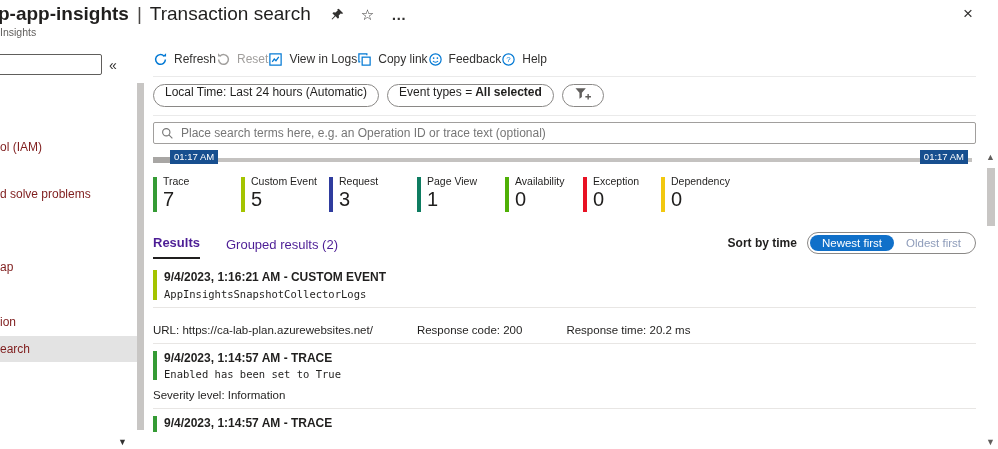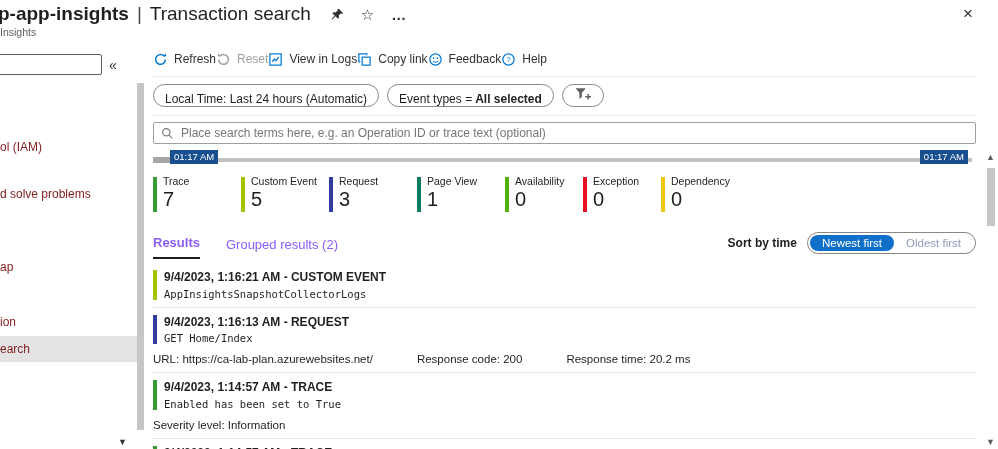--- a/index.html
+++ b/index.html
@@ -35,21 +35,21 @@
 
   
   .main{flex:1 1 auto;padding:0 8px;min-width:0;overflow:hidden;}
   .commandbar{display:flex;align-items:center;height:34px;}
   .cmd{display:flex;align-items:center;gap:6px;font-size:12px;color:#323130;cursor:pointer;white-space:nowrap;}
   .cmd svg{display:block;}
   .cmd.disabled{color:#a19f9d;cursor:default;}
   .hrule{border-top:1px solid #eaeaea;}
 
   .filters{display:flex;align-items:center;gap:8px;padding:7px 0 8px;}
-  .pill{display:flex;align-items:flex-end;height:23px;border:1px solid #8a8886;border-radius:12px;padding:0 11px;font-size:12px;background:#fff;cursor:pointer;white-space:nowrap;}
+  .pill{display:flex;align-items:flex-start;height:23px;border:1px solid #8a8886;border-radius:12px;padding:0 11px;font-size:12px;background:#fff;cursor:pointer;white-space:nowrap;}
   .pill b{font-weight:700;margin-left:3px;}
   .pill-add{display:flex;align-items:center;justify-content:center;height:23px;width:42px;border:1px solid #8a8886;border-radius:12px;background:#fff;cursor:pointer;}
 
   .search-row{position:relative;padding:6px 0 5px;}
   .search-row input{width:100%;height:22px;border:1px solid #a19f9d;border-radius:2px;padding:0 8px 0 27px;font-size:12px;color:#737373;background:#fff;}
   .search-row input::placeholder{color:#767676;}
   .search-icon{position:absolute;left:8px;top:10px;}
 
   .slider-row{position:relative;height:21px;}
   .slider-track{position:absolute;left:0;right:4px;top:9px;height:4px;background:#c4c2c0;cursor:pointer;}
@@ -59,21 +59,21 @@
   .slider-label.end{right:8px;}
 
   .counts{display:flex;margin-top:5px;}
   .count-col{display:flex;width:88px;flex:0 0 auto;}
   .count-col.narrow{width:78px;}
   .count-bar{width:4px;height:35px;margin-right:6px;margin-top:2px;}
   .count-label{font-size:10.5px;color:#201f1e;white-space:nowrap;}
   .count-value{font-size:20px;margin-top:1px;}
 
   .tabs-row{display:flex;align-items:flex-end;margin-top:20px;}
-  .tab{font-size:13px;padding-bottom:7px;margin-right:26px;cursor:pointer;color:#8b5cf6;white-space:nowrap;}
+  .tab{font-size:13px;padding-bottom:7px;margin-right:26px;cursor:pointer;color:#4c1d95;white-space:nowrap;}
   .tab.active{font-weight:700;border-bottom:2px solid #201f1e;}
   .sort-area{margin-left:auto;display:flex;align-items:center;gap:10px;padding-bottom:5px;}
   .sort-label{font-size:12px;font-weight:700;}
   .sort-toggle{display:flex;align-items:center;border:1px solid #8a8886;border-radius:13px;padding:2px;background:#fff;}
   .sort-opt{font-size:11.5px;padding:2px 12px;border-radius:11px;cursor:pointer;color:#8e9cba;white-space:nowrap;}
   .sort-opt.active{color:#fff;}
 
   .results{margin-top:4px;}
   .result{padding:7px 0;cursor:pointer;}
   .result + .result{border-top:1px solid #e8e6e4;}
@@ -308,27 +308,20 @@
           <div class="result-main">
             <div class="result-bar" style="background: rgb(164, 196, 0);"></div>
             <div>
               <div class="result-title">9/4/2023, 1:16:21 AM - CUSTOM EVENT</div>
               <div class="result-name">AppInsightsSnapshotCollectorLogs</div>
             </div>
           </div>
         </div>
 
         <div class="result">
-          <div class="result-main">
-            <div class="result-bar" style="background: rgb(47, 60, 158);"></div>
-            <div>
-              <div class="result-title">9/4/2023, 1:16:13 AM - REQUEST</div>
-              <div class="result-name">GET Home/Index</div>
-            </div>
-          </div>
           <div class="result-details">
             <span>URL: https://ca-lab-plan.azurewebsites.net/</span>
             <span>Response code: 200</span>
             <span>Response time: 20.2 ms</span>
           </div>
         </div>
 
         <div class="result">
           <div class="result-main">
             <div class="result-bar" style="background: rgb(53, 155, 53);"></div>

